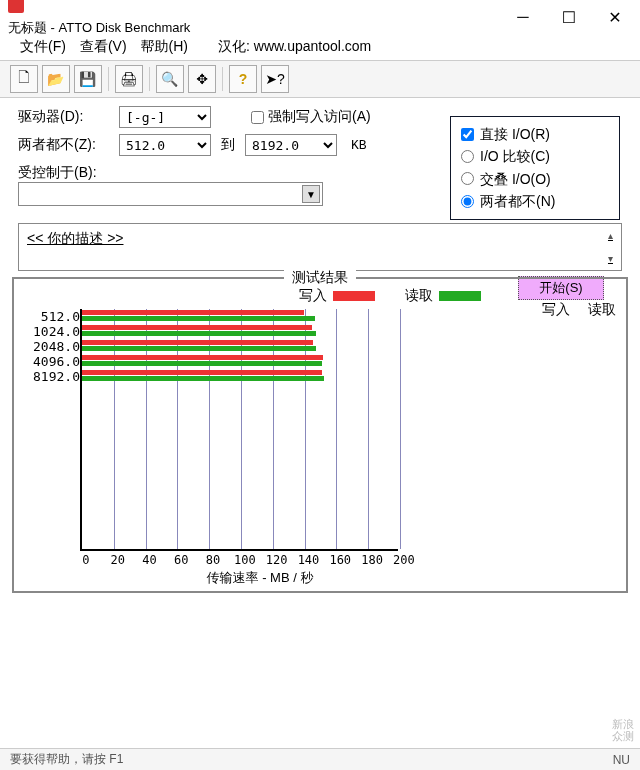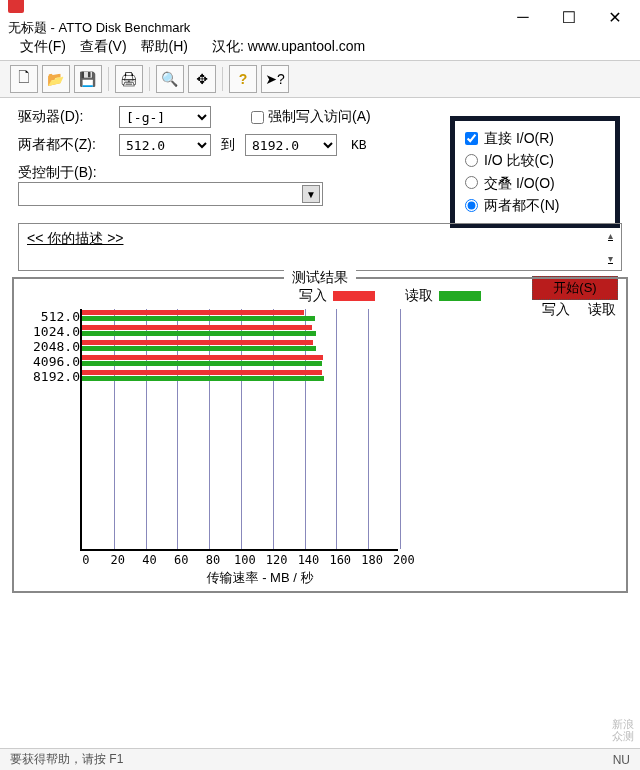--- a/index.html
+++ b/index.html
@@ -13,26 +13,26 @@
 .menubar { display: flex; align-items: center; gap: 14px; padding: 4px 20px; font-size: 14px; }
 .toolbar { display: flex; align-items: center; gap: 4px; padding: 4px 10px; border-top: 1px solid #ccc; border-bottom: 1px solid #ccc; background: #f5f5f5; }
 .tbtn { width: 28px; height: 28px; border: 1px solid #aaa; background: #fafafa; display: flex; align-items: center; justify-content: center; font-size: 14px; cursor: default; }
 .divider { width: 1px; height: 24px; background: #ccc; margin: 0 2px; }
 .form-area { padding: 8px 18px 4px 18px; }
 .form-row { display: flex; align-items: center; margin-bottom: 6px; gap: 6px; }
 .fld-label { width: 95px; font-size: 14px; }
 select, input[type=text] { font-family: monospace; font-size: 13px; padding: 1px 2px; height: 22px; border: 1px solid #888; background: #fff; }
 .to-label { margin: 0 4px; font-size: 14px; }
 .chk { display: flex; align-items: center; gap: 4px; font-size: 14px; }
-.opt-box { position: absolute; right: 20px; top: 116px; width: 170px; border: 5px solid #0f172a; padding: 6px 10px; font-size: 14px; line-height: 1.6; }
+.opt-box { position: absolute; right: 20px; top: 116px; width: 170px; border: 1px solid #0f172a; padding: 6px 10px; font-size: 14px; line-height: 1.6; }
 .opt-box label { display: flex; align-items: center; gap: 6px; cursor: default; }
 .ctrl-label { font-size: 14px; margin-top: 8px; }
 .combo-long { width: 305px; height: 24px; border: 1px solid #888; background: #fff; display: inline-flex; align-items: center; justify-content: flex-end; padding-right: 2px; }
 .combo-arrow { width: 18px; height: 18px; background: #e0e0e0; border: 1px solid #888; display: flex; align-items: center; justify-content: center; font-size: 10px; }
-.start-btn { position: absolute; right: 22px; top: 276px; width: 86px; height: 24px; border: 1px dotted #555; background: #b91c1c; font-size: 13px; text-align: center; line-height: 22px; }
+.start-btn { position: absolute; right: 36px; top: 276px; width: 86px; height: 24px; border: 1px dotted #555; background: #f0abfc; font-size: 13px; text-align: center; line-height: 22px; }
 .desc-box { margin: 13px 18px 6px 18px; border: 1px solid #888; padding: 6px 8px; font-size: 14px; height: 48px; position: relative; display: flex; justify-content: space-between; text-decoration: underline; }
 .scroll-stub { display: flex; flex-direction: column; justify-content: space-between; height: 100%; }
 .scroll-stub span { font-size: 10px; color: #555; }
 .results-frame { margin: 4px 12px 0 12px; border: 2px solid #888; padding: 2px 8px 4px 8px; position: relative; }
 .results-title { position: absolute; top: -10px; left: 50%; transform: translateX(-50%); background: #fff; padding: 0 8px; font-size: 14px; }
 .legend { display: flex; gap: 30px; justify-content: center; margin: 6px 0 2px 140px; font-size: 14px; align-items: center; }
 .lg { display: flex; align-items: center; gap: 6px; }
 .swatch { width: 42px; height: 10px; display: inline-block; }
 .sw-red { background: #e33; }
 .sw-green { background: #2a2; }
@@ -65,21 +65,21 @@
     <div class="tb-btn">─</div>
     <div class="tb-btn">☐</div>
     <div class="tb-btn tb-close">✕</div>
   </div>
 </div>
 
 <div class="menubar">
   <span>文件(F)</span>
   <span>查看(V)</span>
   <span>帮助(H)</span>
-  <span style="margin-left:10px">汉化: www.upantool.com</span>
+  <span style="margin-left:16px">汉化: www.upantool.com</span>
 </div>
 
 <div class="toolbar">
   <div class="tbtn">
       <span>🗋</span>
     </div>
   <div class="tbtn">
       <span>📂</span>
     </div>
   <div class="tbtn">

